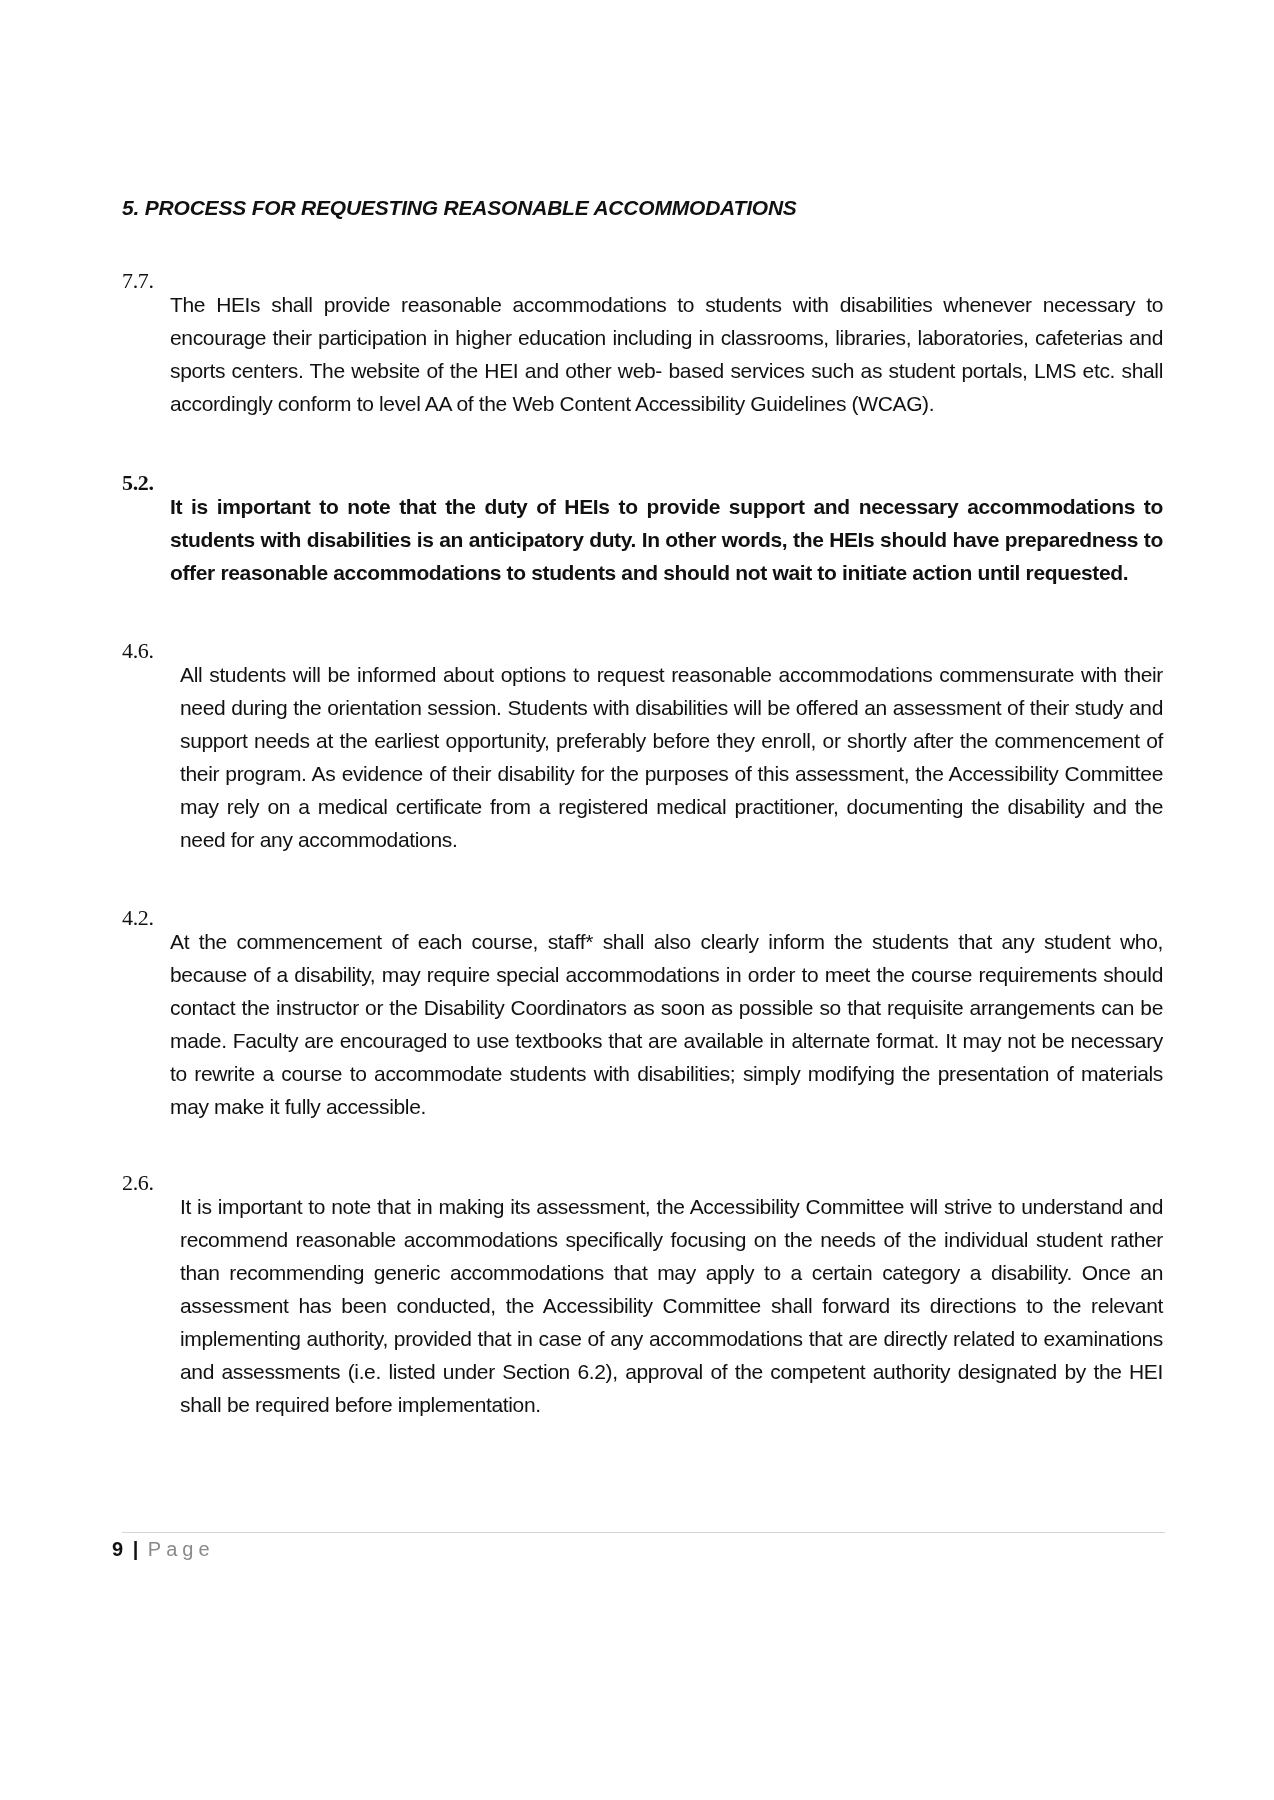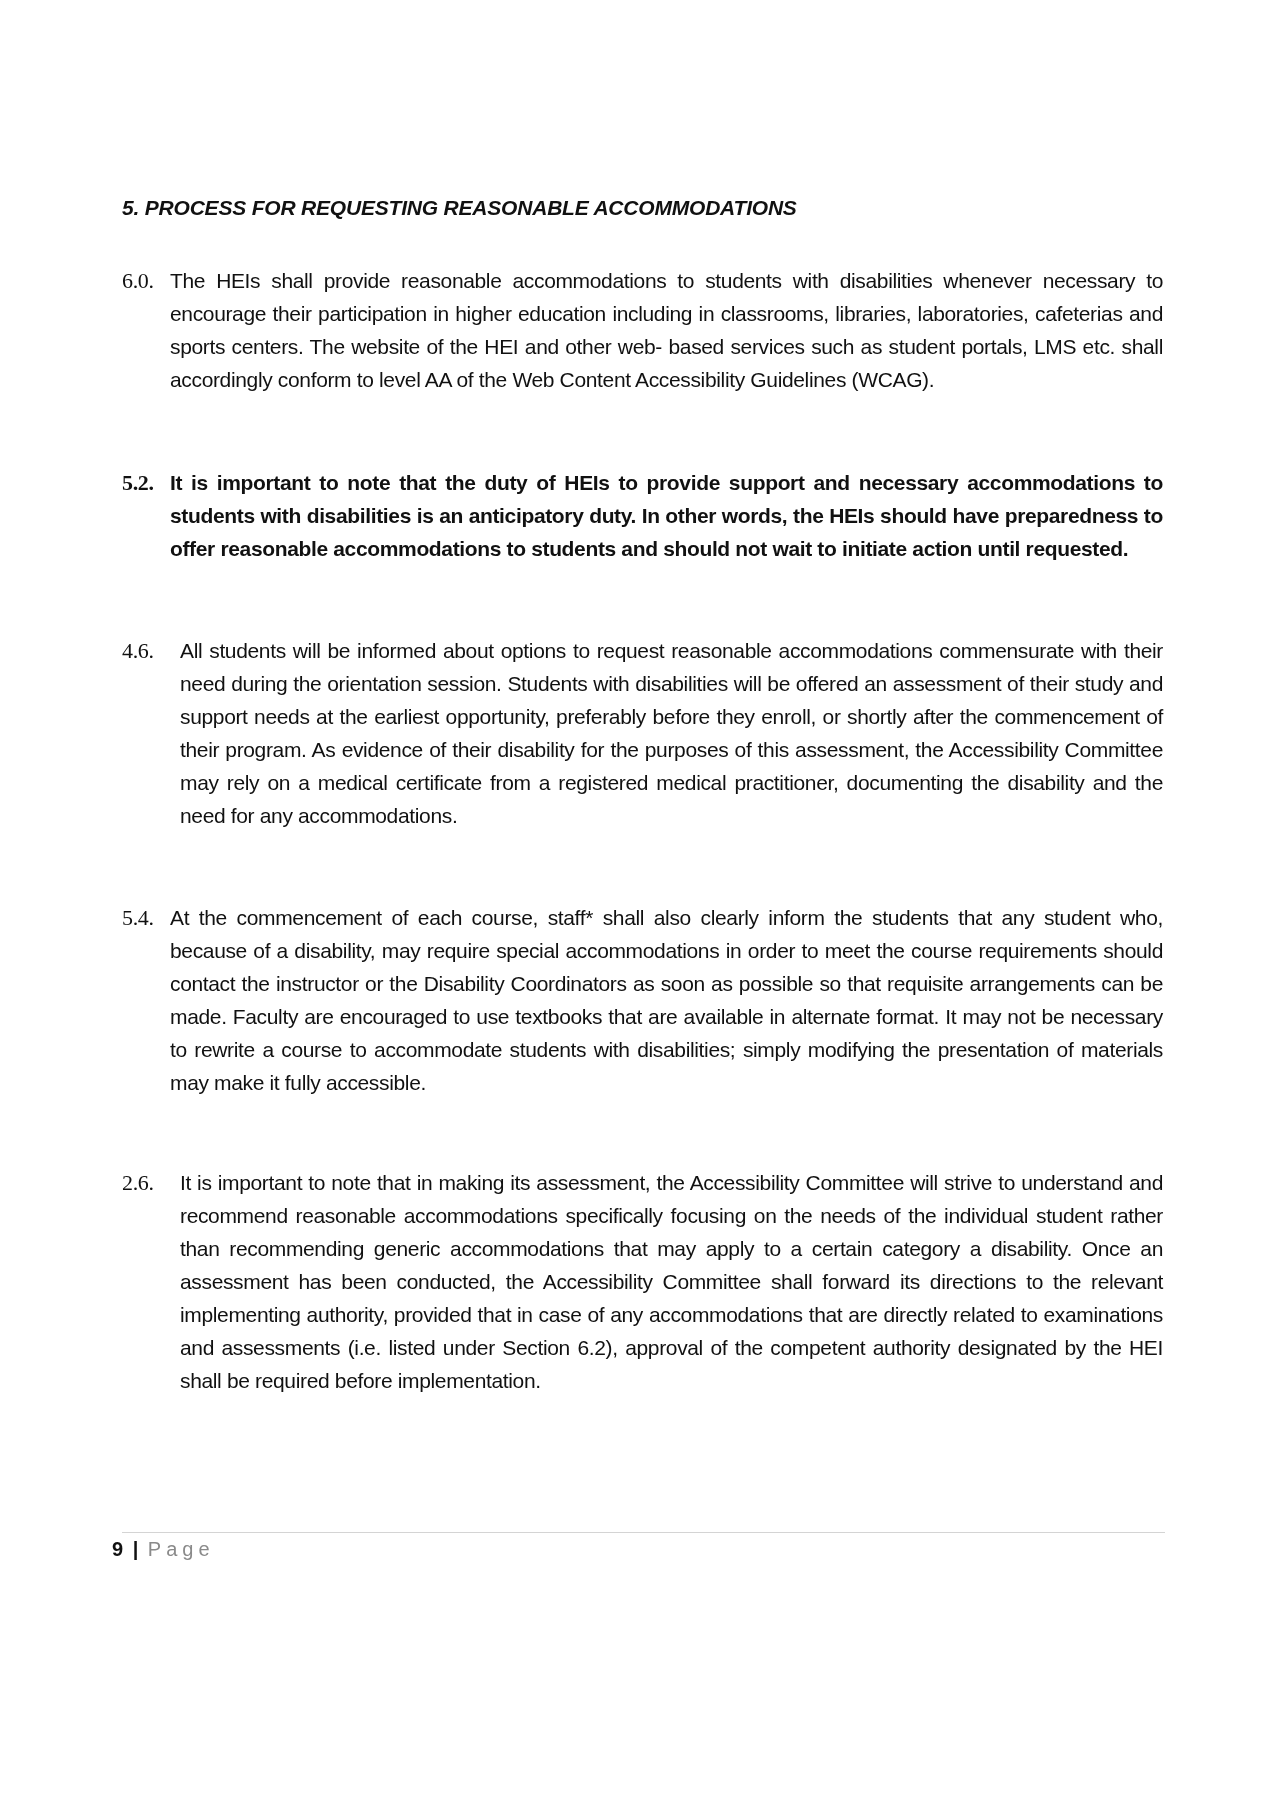--- a/index.html
+++ b/index.html
@@ -7,53 +7,53 @@
          font-family: "Liberation Sans", sans-serif; color: #111; }
   .heading { position: absolute; left: 122px; top: 196px; font-weight: bold;
              font-size: 21px; letter-spacing: -0.2px; font-style: italic; }
   .para { position: absolute; left: 122px; width: 1041px; font-size: 21px;
           line-height: 33px; text-align: justify; letter-spacing: -0.35px; }
   .para .num { position: absolute; left: 0; top: 0; font-family: "Liberation Serif", serif;
                font-size: 22px; }
   .para .body { display: block; text-indent: 0; }
   .para.i1 .body { padding-left: 48px; }
   .para.i2 .body { padding-left: 58px; }
-  .para .body { margin-left: 0; }
+  .para .body { margin-left: 0; margin-top: 24px; }
   
   .para.i1 .body { text-indent: -0px; }
   .footer-rule { position: absolute; left: 122px; top: 1532px; width: 1043px;
                  height: 0; border-top: 1px solid #d4d4d4; }
   .footer { position: absolute; left: 112px; top: 1538px; font-size: 20px; }
   .footer .pnum { font-weight: bold; color: #111; }
   .footer .sep { font-weight: bold; color: #111; margin: 0 4px; }
   .footer .plabel { color: #8a8a8a; letter-spacing: 5px; }
 </style>
 </head>
 <body>
 
 <div>
   <div class="heading">5. PROCESS FOR REQUESTING REASONABLE ACCOMMODATIONS</div>
 
   <div class="para i1" style="top:264px;">
-    <span class="num">6.0.</span>
+    <span class="num">7.7.</span>
     <span class="body">The HEIs shall provide reasonable accommodations to students with disabilities whenever necessary to encourage their participation in higher education including in classrooms, libraries, laboratories, cafeterias and sports centers. The website of the HEI and other web- based services such as student portals, LMS etc. shall accordingly conform to level AA of the Web Content Accessibility Guidelines (WCAG).</span>
   </div>
 
   <div class="para i1" style="top:466px;font-weight:bold;">
     <span class="num">5.2.</span>
     <span class="body">It is important to note that the duty of HEIs to provide support and necessary accommodations to students with disabilities is an anticipatory duty. In other words, the HEIs should have preparedness to offer reasonable accommodations to students and should not wait to initiate action until requested.</span>
   </div>
 
   <div class="para i2" style="top:634px;">
     <span class="num">4.6.</span>
     <span class="body">All students will be informed about options to request reasonable accommodations commensurate with their need during the orientation session. Students with disabilities will be offered an assessment of their study and support needs at the earliest opportunity, preferably before they enroll, or shortly after the commencement of their program. As evidence of their disability for the purposes of this assessment, the Accessibility Committee may rely on a medical certificate from a registered medical practitioner, documenting the disability and the need for any accommodations.</span>
   </div>
 
   <div class="para i1" style="top:901px;">
-    <span class="num">5.4.</span>
+    <span class="num">4.2.</span>
     <span class="body">At the commencement of each course, staff* shall also clearly inform the students that any student who, because of a disability, may require special accommodations in order to meet the course requirements should contact the instructor or the Disability Coordinators as soon as possible so that requisite arrangements can be made. Faculty are encouraged to use textbooks that are available in alternate format. It may not be necessary to rewrite a course to accommodate students with disabilities; simply modifying the presentation of materials may make it fully accessible.</span>
   </div>
 
   <div class="para i2" style="top:1166px;">
     <span class="num">2.6.</span>
     <span class="body">It is important to note that in making its assessment, the Accessibility Committee will strive to understand and recommend reasonable accommodations specifically focusing on the needs of the individual student rather than recommending generic accommodations that may apply to a certain category a disability. Once an assessment has been conducted, the Accessibility Committee shall forward its directions to the relevant implementing authority, provided that in case of any accommodations that are directly related to examinations and assessments (i.e. listed under Section 6.2), approval of the competent authority designated by the HEI shall be required before implementation.</span>
   </div>
 
   <div class="footer-rule"></div>
   <div class="footer">

